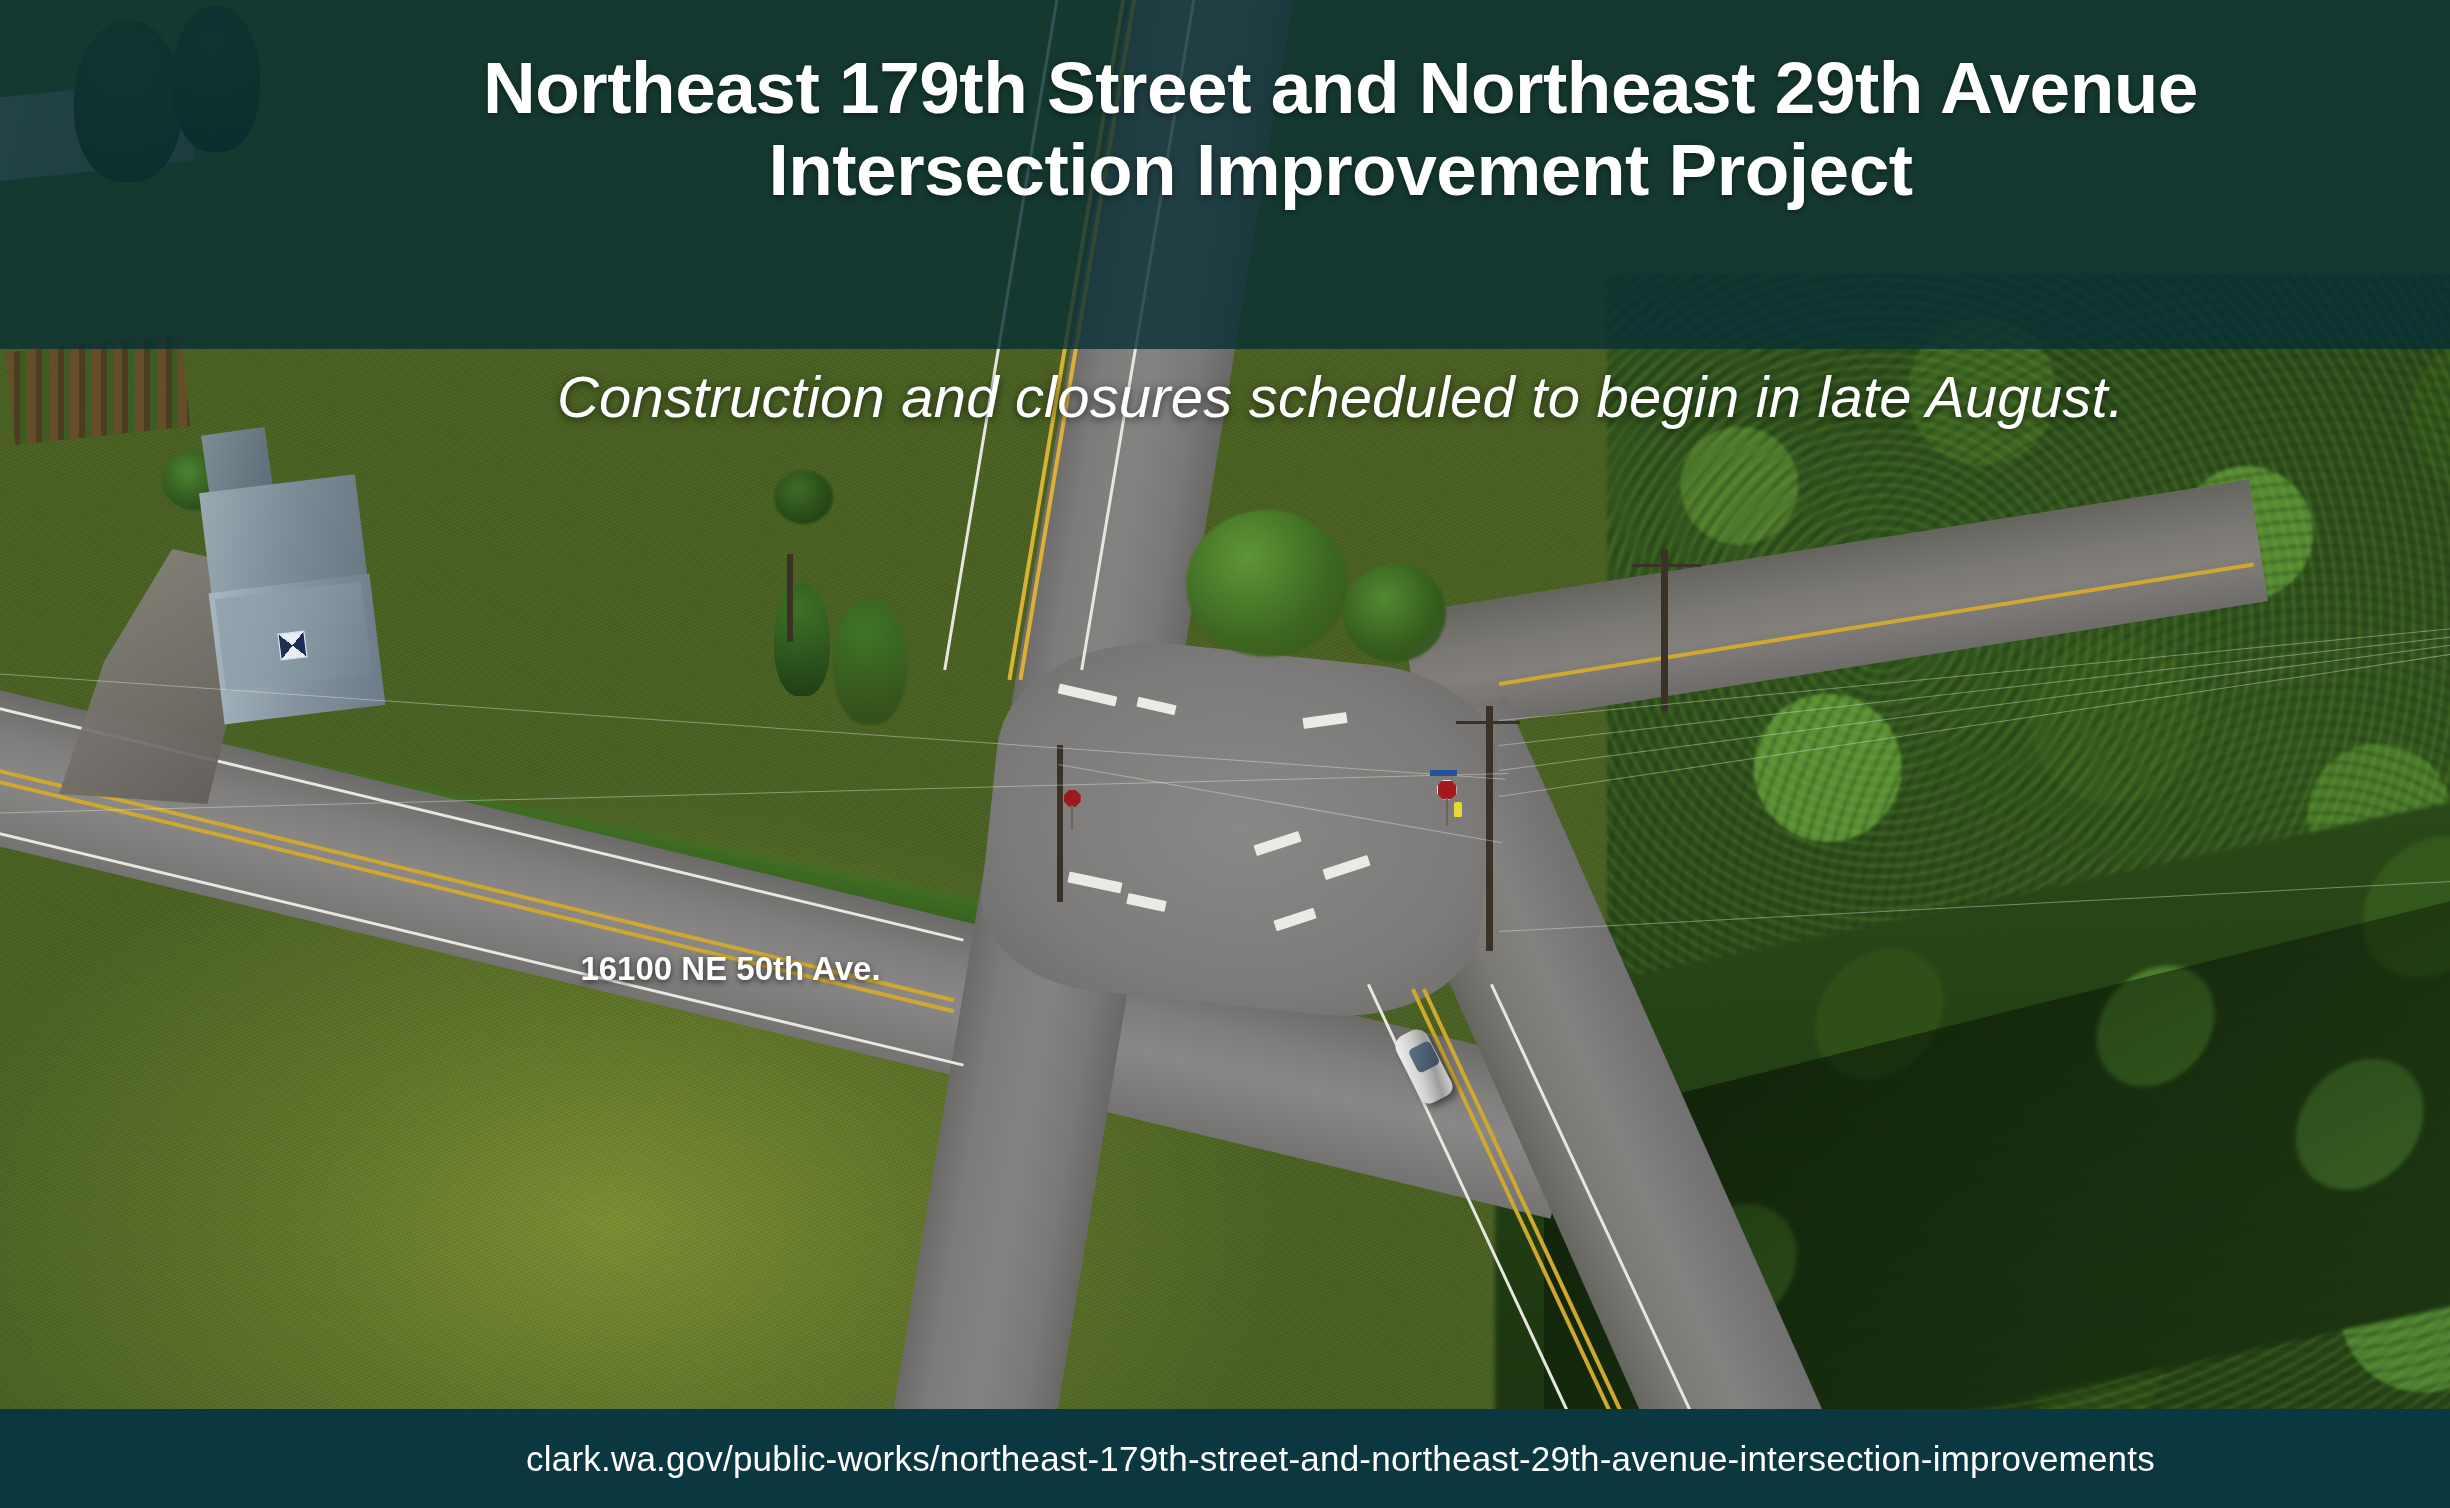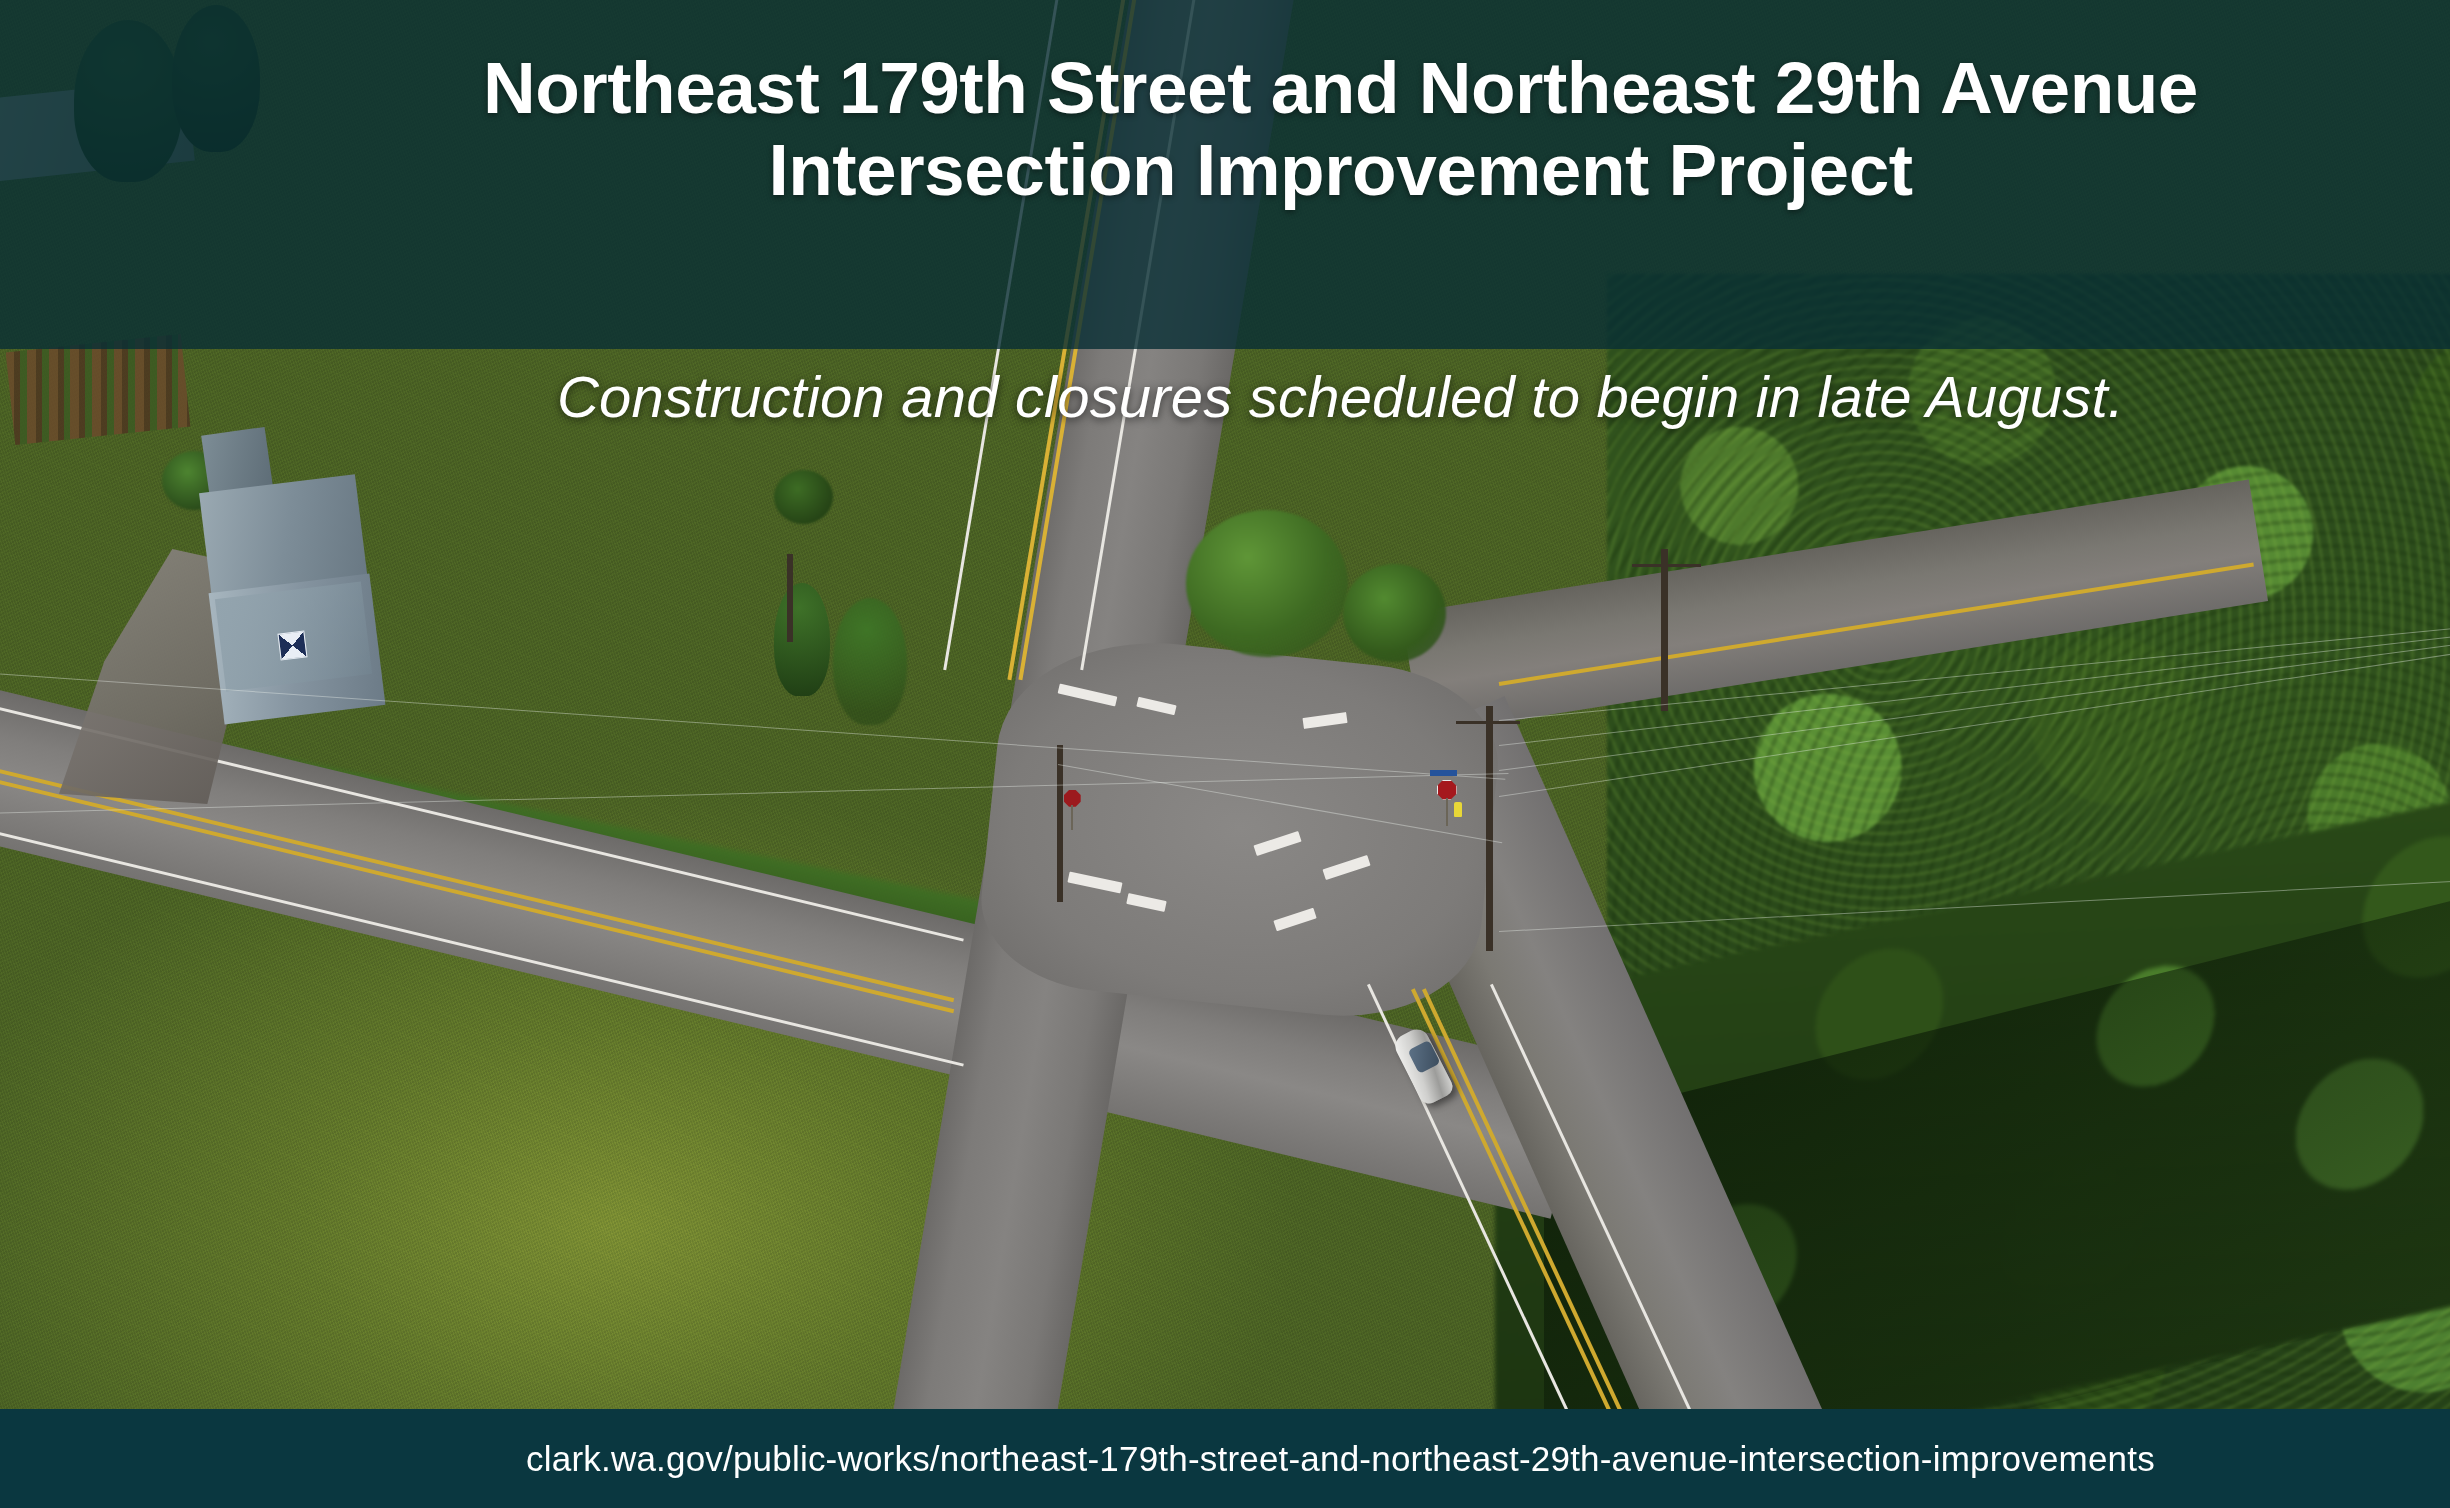--- a/index.html
+++ b/index.html
@@ -401,19 +401,20 @@
   <div class="header-band"></div>
 
   <div class="title">
     <div>Northeast 179th Street and Northeast 29th Avenue</div>
     <div>Intersection Improvement Project</div>
   </div>
 
   <div class="subtitle">Construction and closures scheduled to begin in late August.</div>
 
   <div class="meet-block">
+    <div class="meet-line">16100 NE 50th Ave.</div>
   </div>
 
   <div class="footer-band"></div>
   <div class="url">clark.wa.gov/public-works/northeast-179th-street-and-northeast-29th-avenue-intersection-improvements</div>
 
 </div>
 
 
 </body></html>

